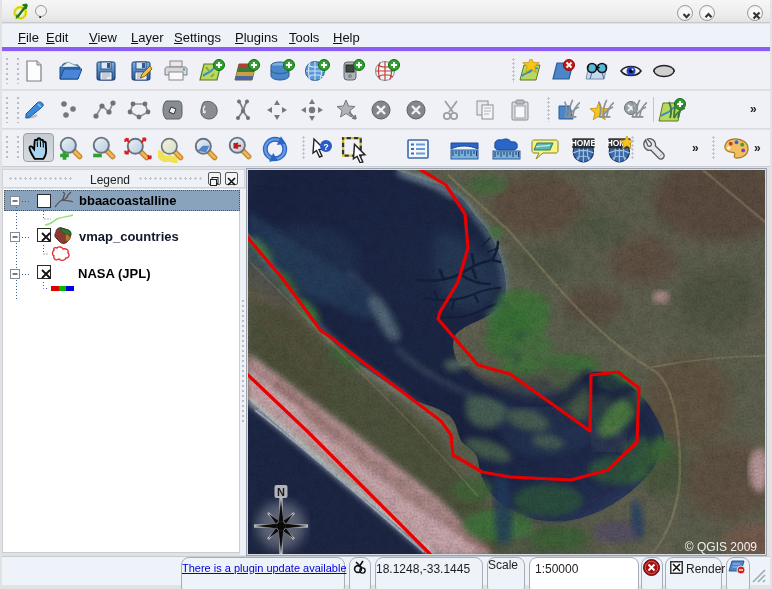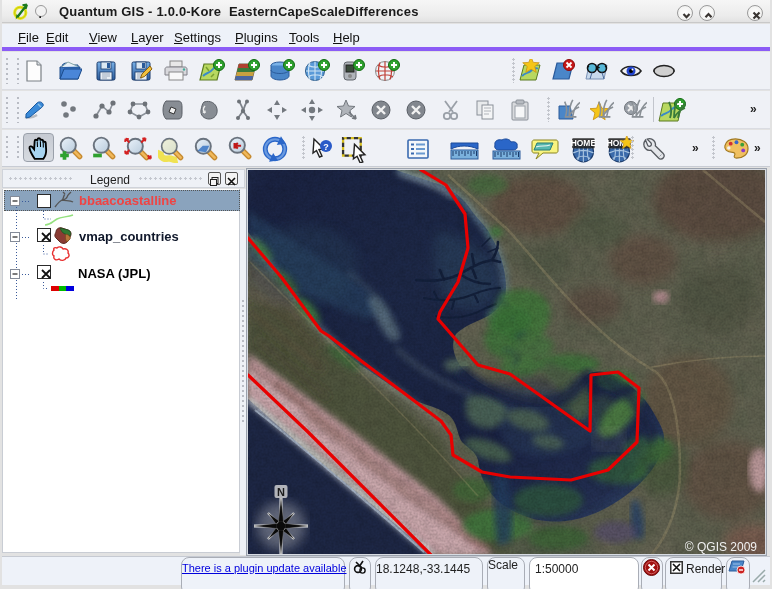--- a/index.html
+++ b/index.html
@@ -93,21 +93,20 @@
 </svg>
 
 <div class="titlebar">
   <svg class="ico" style="left:10px;top:3px;width:18px;height:18px" viewBox="0 0 24 24">
     <circle cx="11" cy="13" r="7.5" fill="none" stroke="#e8e825" stroke-width="4"></circle>
     <circle cx="11" cy="13" r="7.5" fill="none" stroke="#b8b800" stroke-width="1"></circle>
     <path d="M20 2 L7 19 M20 2 l-2 6 M20 2 l-6 1" stroke="#1c7a1c" stroke-width="3" fill="none"></path>
     <path d="M5 22 l4-5 -3-2 z" fill="#1c7a1c"></path>
   </svg>
   <div class="tb-btn" style="left:33px;top:5px;width:12px;height:12px;background:#f2f2f2">·</div>
-  <div class="title-text">Quantum GIS - 1.0.0-Kore&nbsp;&nbsp;EasternCapeScaleDifferences</div>
   <div class="tb-btn" style="left:675px"><svg width="13" height="13" viewBox="0 0 13 13">
         <path d="M3.5,5 L6.5,8.2 L9.5,5" fill="none" stroke="#3a3532" stroke-width="2.2"></path>
       </svg></div>
   <div class="tb-btn" style="left:697px"><svg width="13" height="13" viewBox="0 0 13 13">
         <path d="M3.5,8.2 L6.5,5 L9.5,8.2" fill="none" stroke="#3a3532" stroke-width="2.2"></path>
       </svg></div>
   <div class="tb-btn" style="left:745px"><svg width="13" height="13" viewBox="0 0 13 13">
         <path d="M3.5,3.5 L9.5,9.5 M9.5,3.5 L3.5,9.5" fill="none" stroke="#3a3532" stroke-width="2.2"></path>
       </svg></div>
 </div>
@@ -476,21 +475,21 @@
     </svg>
 
   <svg style="position:absolute;left:7px;top:7px" width="10" height="10" viewBox="0 0 10 10">
       <rect x="0.5" y="0.5" width="9" height="9" fill="#fff" stroke="#848b98"></rect>
       <path d="M2.5 5 H7.5" stroke="#222" stroke-width="1.2"></path>
     </svg>
   <div style="position:absolute;left:34px;top:5px;width:14px;height:14px;background:#fff;border:1.5px solid #2a2a2a"></div>
   <svg style="position:absolute;left:50px;top:2px" width="22" height="18" viewBox="0 0 22 18">
       <path d="M2,16 C5,12 7,10 9,9 C11,8 10,5 12,3 M9,9 C12,9 14,7 15,4 M9,9 C13,10 17,9 20,11 M12,3 l-2,-2 M15,4 l3,-3" stroke="#555" stroke-width="1.3" fill="none"></path>
     </svg>
-  <div class="lyr-text" style="left:76px;top:4px;color:#ef4444">bbaacoastalline</div>
+  <div class="lyr-text" style="left:76px;top:4px;color:#000000">bbaacoastalline</div>
   <svg style="position:absolute;left:40px;top:24px" width="32" height="14" viewBox="0 0 32 14">
       <path d="M2,12 C8,12 10,8 14,6 C18,4 24,4 30,2" stroke="#94e07e" stroke-width="1.5" fill="none"></path>
     </svg>
 
   <div style="position:absolute;left:34px;top:39px;width:14px;height:14px;background:#fff;border:1.5px solid #2a2a2a"></div>
   <svg style="position:absolute;left:36.5px;top:41.5px" width="12" height="12" viewBox="0 0 12 12">
       <path d="M2 2 L10 10 M10 2 L2 10" stroke="#111" stroke-width="1.8"></path>
     </svg>
   <svg style="position:absolute;left:49px;top:36px" width="22" height="20" viewBox="0 0 22 20">
     <path d="M4,7 C4,4 7,2 10,3 L16,5 C19,6 20,9 18,12 L16,16 C14,19 10,19 8,17 L4,13 C2,11 3,9 4,7 Z" fill="#8a3c34" stroke="#5a2820" stroke-width="1"></path>

